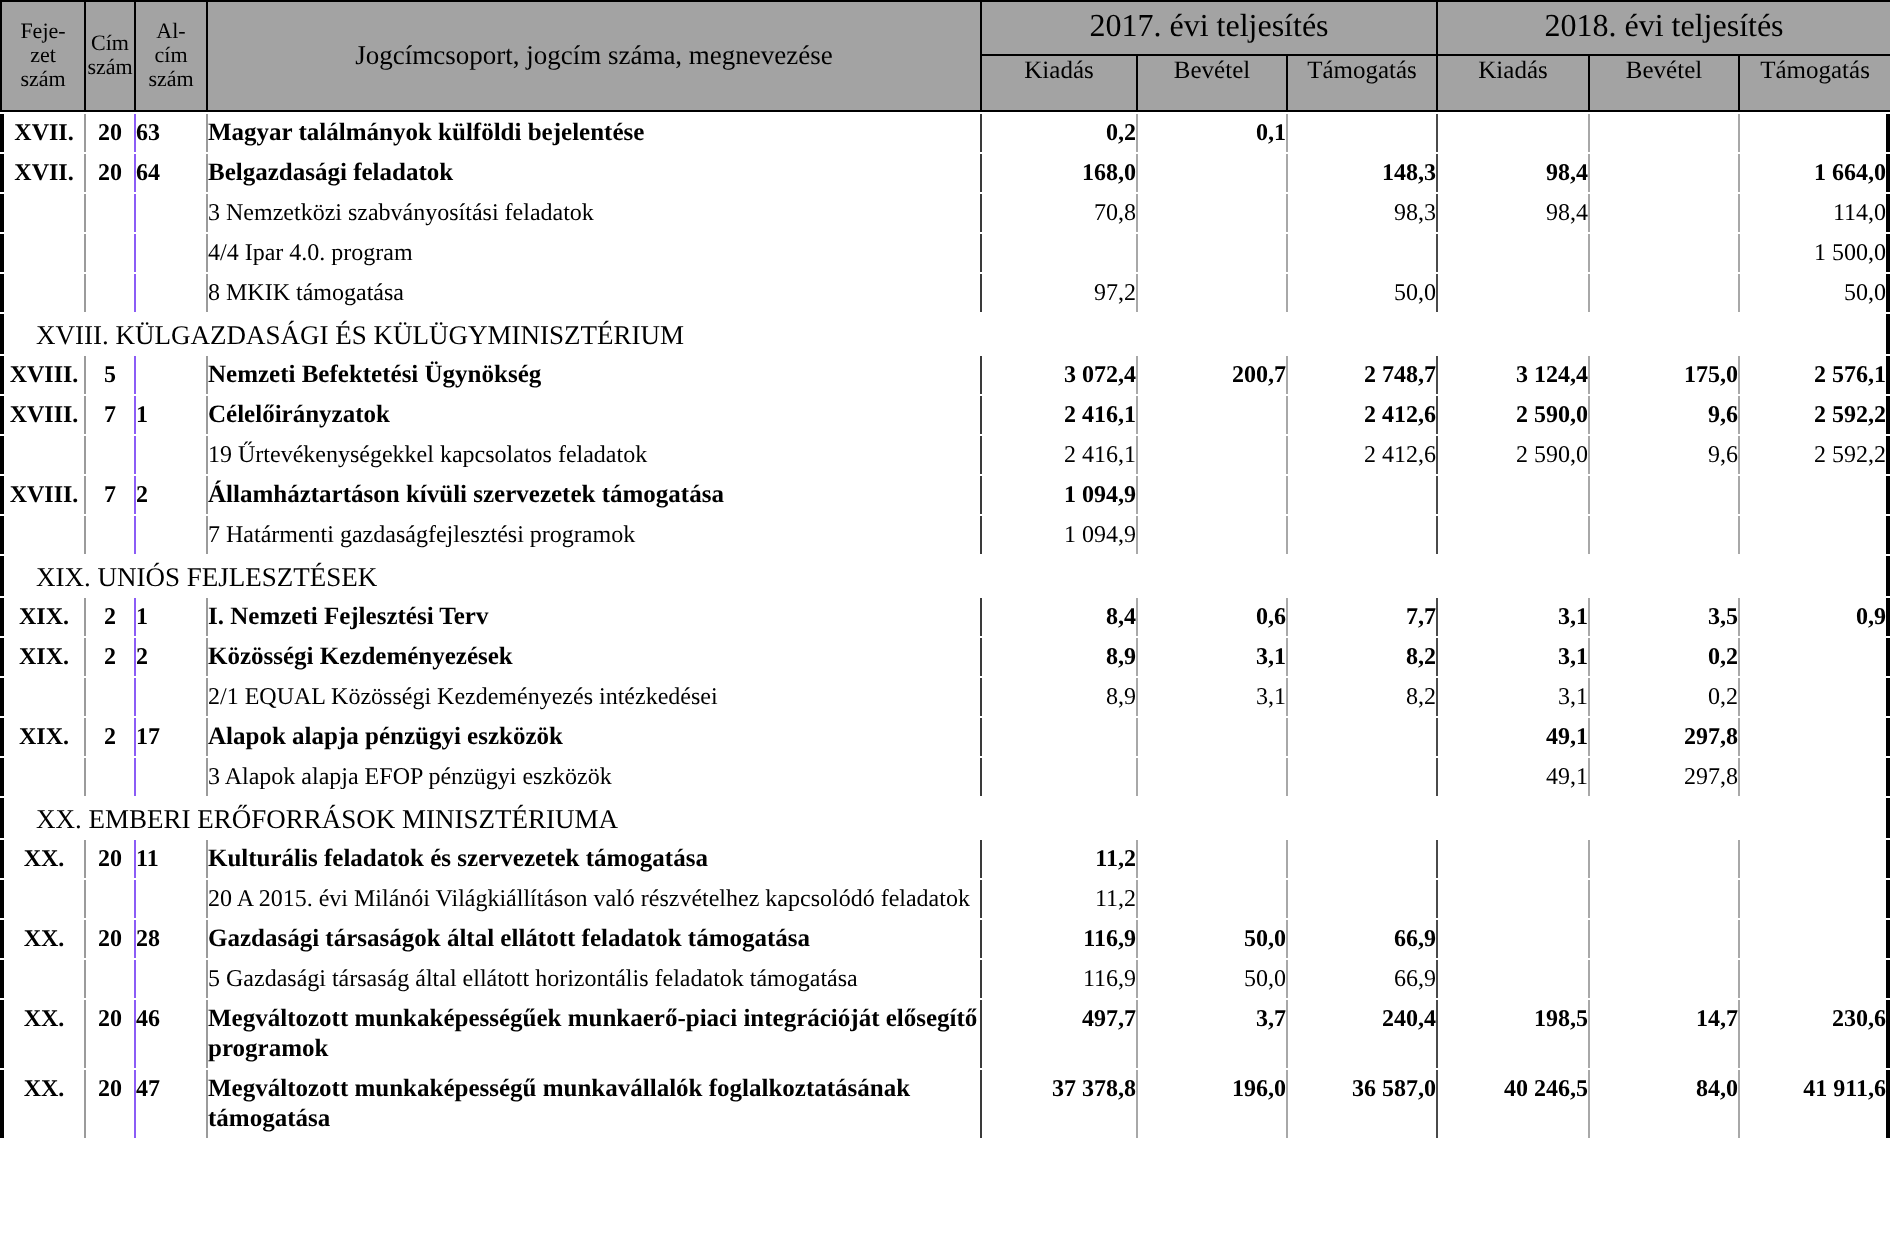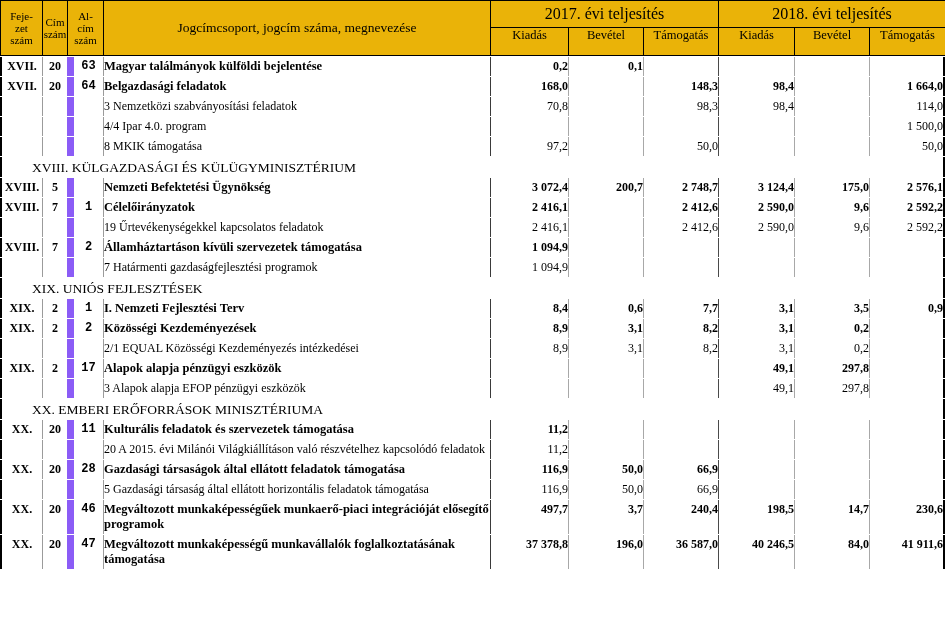--- a/index.html
+++ b/index.html
@@ -6,48 +6,48 @@
   body {
     width:945px; height:627px; overflow:hidden;
     font-family:"Liberation Serif", serif; color:#000;
   }
   table { table-layout:fixed; width:945px; border-spacing:0; }
 
   
   table.hdr { border-collapse:collapse; }
   table.hdr th {
     border:1px solid #000; font-weight:normal; padding:0;
-    overflow:hidden; background:#eab308;
+    overflow:hidden; background:#a3a3a3;
   }
   .h-left  { font-size:11px; line-height:12px; white-space:pre-line; vertical-align:middle; }
   .h-name  { font-size:13.5px; vertical-align:middle; }
   .h-year  { font-size:16px; height:26px; vertical-align:middle; }
   .h-sub   { font-size:12.5px; height:27px; vertical-align:top; padding-top:4px;text-align:center; }
 
   
   table.bdy { border-collapse:separate; border-spacing:0 1px; }
   table.bdy td {
     padding:2px 0; vertical-align:top; overflow:hidden;
     font-size:12px; line-height:15px;
   }
   .c-fej   { border-left:2px solid #000; text-align:center; font-weight:bold;
              font-size:10.5px; padding-top:4px; }
   .c-cim   { border-left:1px solid #9b9b9b; text-align:center; font-weight:bold; font-size:12.5px; }
-  .c-alcim { border-left:7px solid #8b5cf6; text-align:center; font-weight:bold; font-size:12.5px;font-family:Liberation Mono, monospace; }
+  .c-alcim { border-left:1px solid #8b5cf6; text-align:left; font-weight:bold; font-size:12.5px; }
   .c-name  { border-left:1px solid #9b9b9b; padding-left:7px; padding-right:3px; }
   tr.bold .c-name { font-weight:bold; font-size:12.5px; }
   .c-val   { border-left:1px solid #a8a8a8; text-align:right; padding-right:4px;
              white-space:nowrap; font-size:12.5px; }
   tr.bold .c-val { font-weight:bold; }
   .v-first { border-left:1px solid #3a3a3a; }
   .v-mid   { border-left:1px solid #4a4a4a; }
   .v-last  { border-right:2px solid #000;text-align:right; }
   tr.section-row td {
     border-left:2px solid #000; border-right:2px solid #000;
-    font-size:13.5px; padding:3px 0 2px 30px; white-space:nowrap;
+    font-size:13.5px; padding:3px 0 2px 16px; white-space:nowrap;
   }
 </style>
 </head>
 <body>
 
 <table class="hdr">
   <colgroup>
     <col style="width:42px">
       <col style="width:25px">
       <col style="width:36px">

